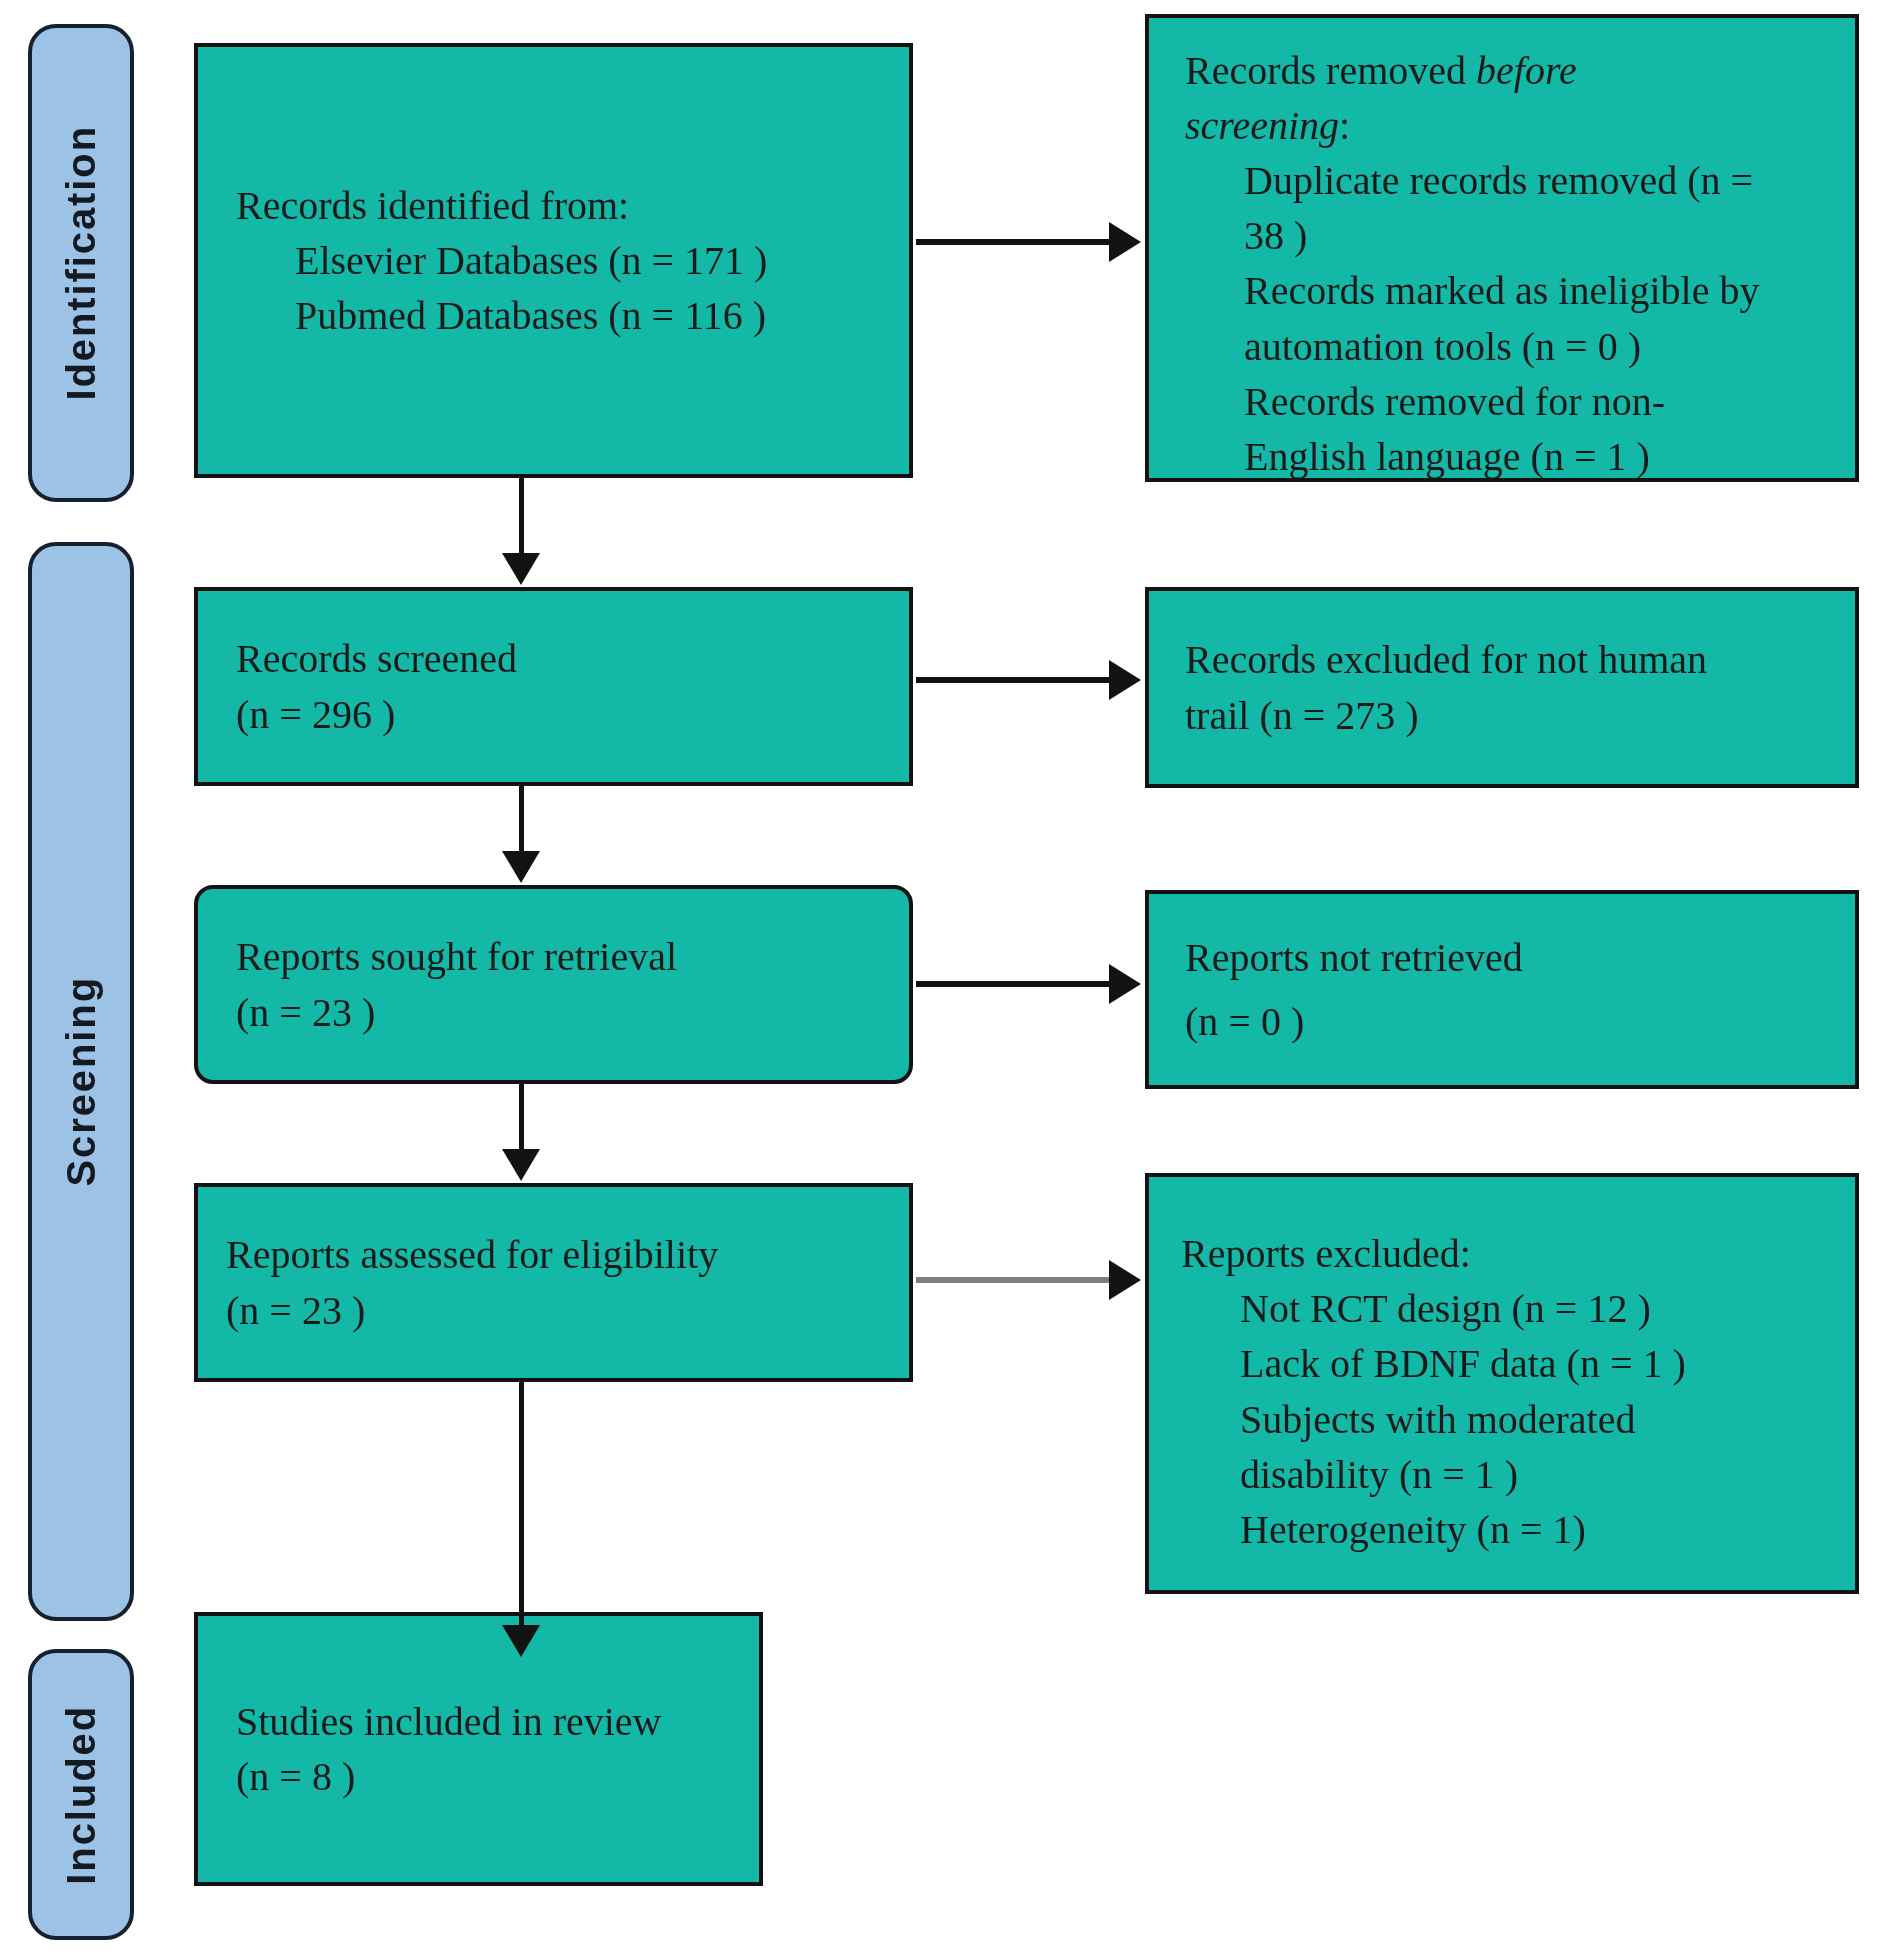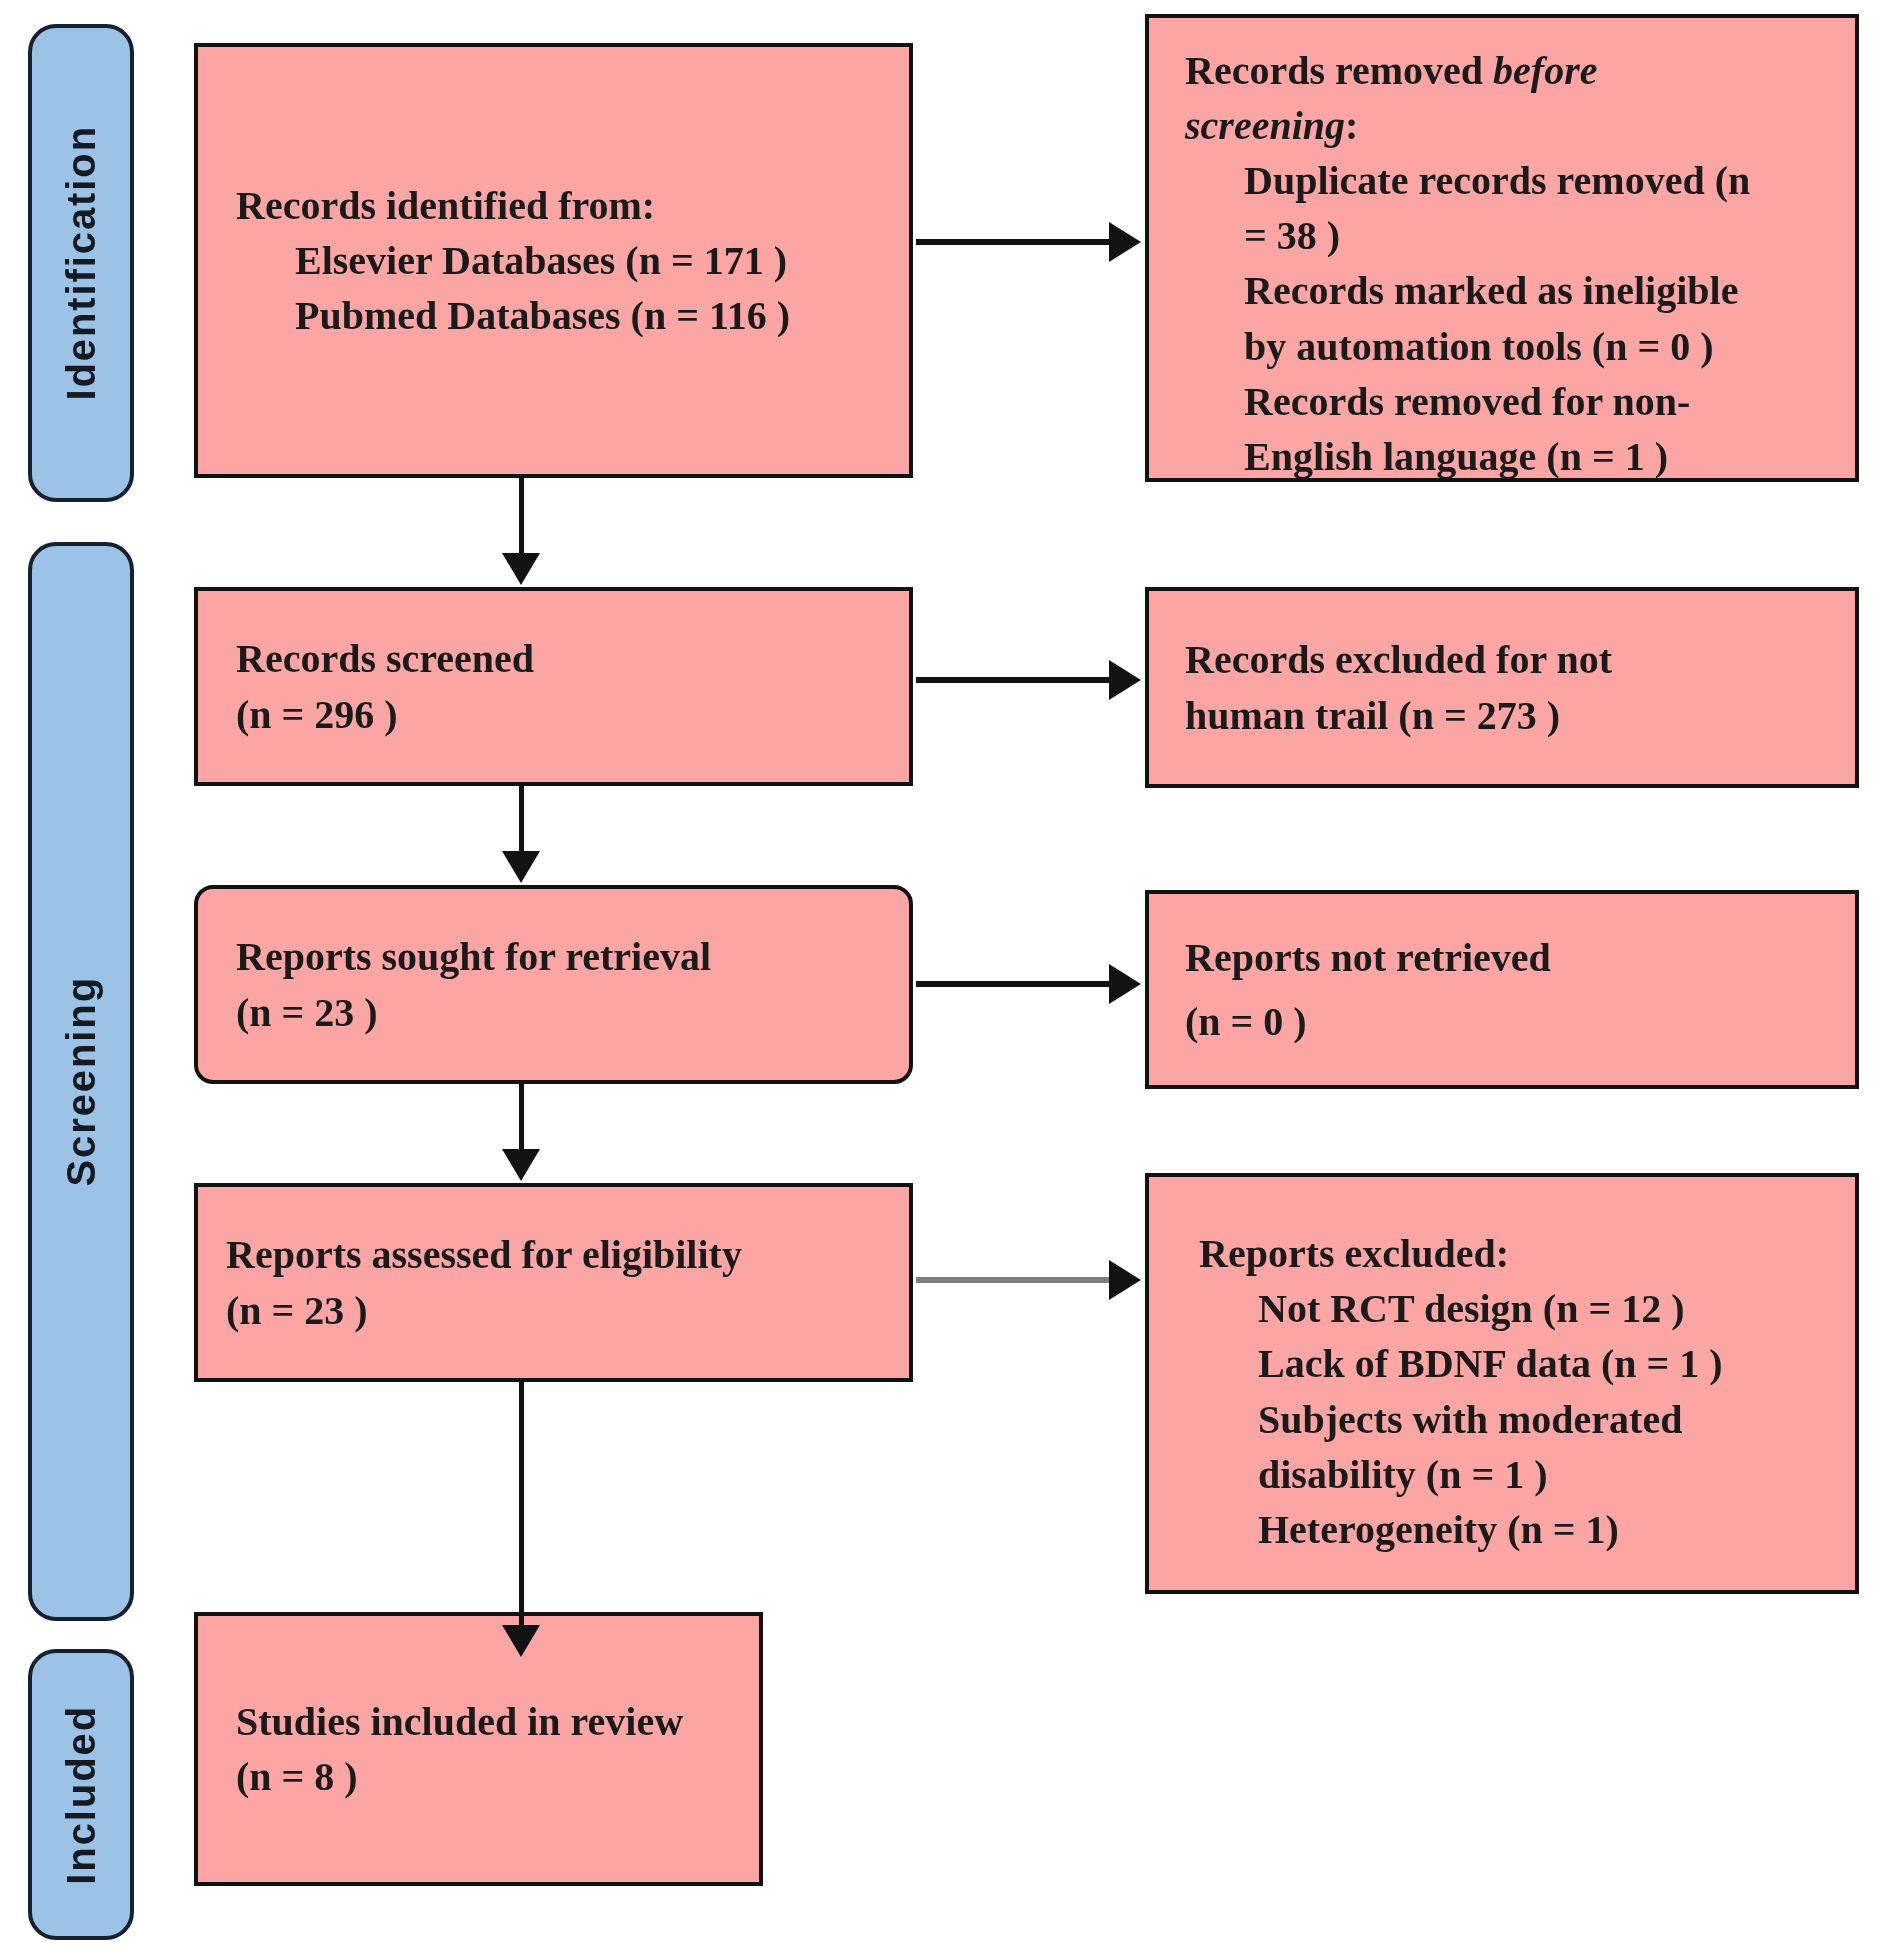--- a/index.html
+++ b/index.html
@@ -31,26 +31,25 @@
     font-family:"Liberation Sans", sans-serif;
     font-weight:bold;
     font-size:40px;
     letter-spacing:1.9px;
     color:#141a22;
     white-space:nowrap;
   }
   
   .box{
     position:absolute;
-    background:#fca5a5;
+    background:#14b8a6;
     border:4.7px solid #121212;
     box-sizing:border-box;
     font-size:40px;
     line-height:1.38;
-    font-weight:bold;
   }
   .vcenter{
     display:flex;
     flex-direction:column;
     justify-content:center;
   }
   .box .indent{
     padding-left:59px;
   }
   .box .indent.narrow{
@@ -135,21 +134,21 @@
   <div class="box vcenter" style="left:1145px;top:890px;width:714px;height:199px;padding-left:36px;gap:8px;">
     <div>Reports not retrieved</div>
     <div>(n = 0 )</div>
   </div>
 
   <div class="box vcenter" style="left:194px;top:1183px;width:719px;height:199px;padding-left:28px;">
     <div>Reports assessed for eligibility</div>
     <div>(n = 23 )</div>
   </div>
 
-  <div class="box" style="left:1145px;top:1173px;width:714px;height:421px;padding:49px 28px 0 50px;">
+  <div class="box" style="left:1145px;top:1173px;width:714px;height:421px;padding:49px 28px 0 32px;">
     <div>Reports excluded:</div>
     <div class="indent narrow">Not RCT design (n = 12 )</div>
     <div class="indent narrow">Lack of BDNF data (n = 1 )</div>
     <div class="indent narrow">Subjects with moderated disability (n = 1 )</div>
     <div class="indent narrow">Heterogeneity (n = 1)</div>
   </div>
 
   <div class="box vcenter" style="left:194px;top:1612px;width:569px;height:274px;padding-left:38px;">
     <div>Studies included in review</div>
     <div>(n = 8 )</div>

